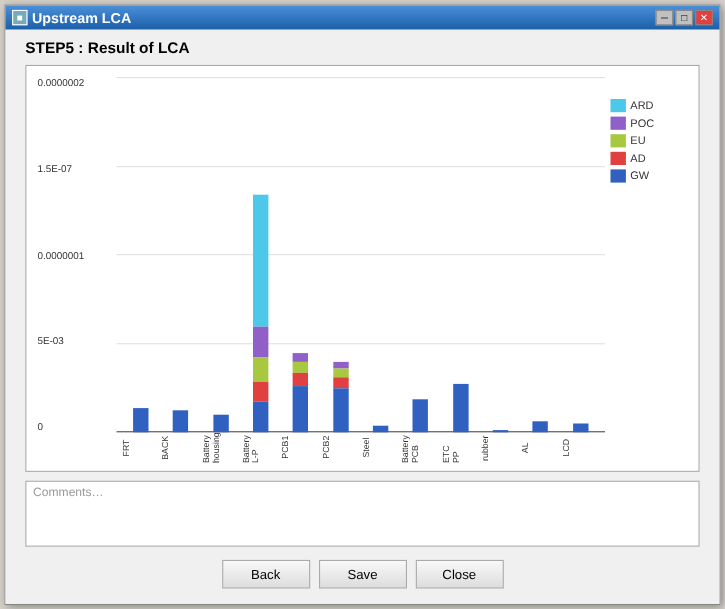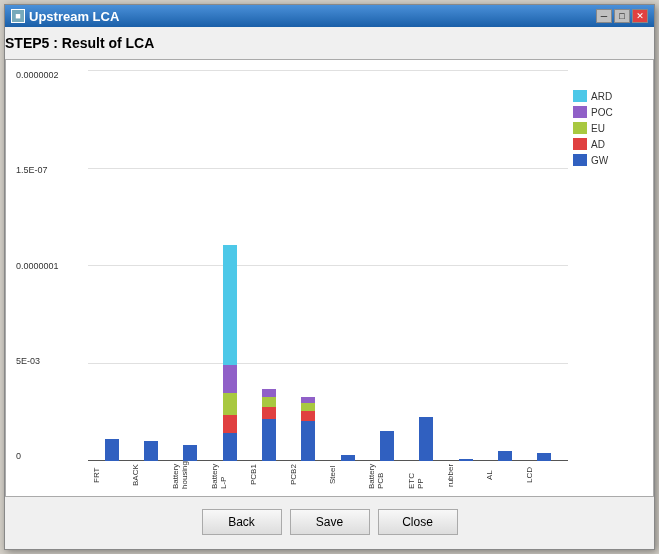--- a/index.html
+++ b/index.html
@@ -64,21 +64,21 @@
       border: 1px solid #888;
       font-size: 9px;
       display: flex;
       align-items: center;
       justify-content: center;
       cursor: pointer;
       color: #000;
     }
     .title-btn.close-btn { background: #e04040; color: white; }
     .content {
-      padding: 8px 0;
+      padding: 8px 18px;
       flex: 1;
       display: flex;
       flex-direction: column;
       gap: 8px;
       background: #f0f0f0;
     }
     .step-title {
       font-size: 14px;
       font-weight: bold;
       color: #000;
@@ -384,20 +384,23 @@
             <div class="legend-color" style="background: rgb(224, 64, 64);"></div>
             <span class="legend-label">AD</span>
           </div>
           <div class="legend-item">
             <div class="legend-color" style="background: rgb(48, 96, 192);"></div>
             <span class="legend-label">GW</span>
           </div>
         </div>
     </div>
 
+    <div class="comments-box">
+      <span>Comments…</span>
+    </div>
 
     <div class="footer">
       <button class="footer-btn">Back</button>
       <button class="footer-btn">Save</button>
       <button class="footer-btn">Close</button>
     </div>
   </div>
 </div>
 
 </body></html>

